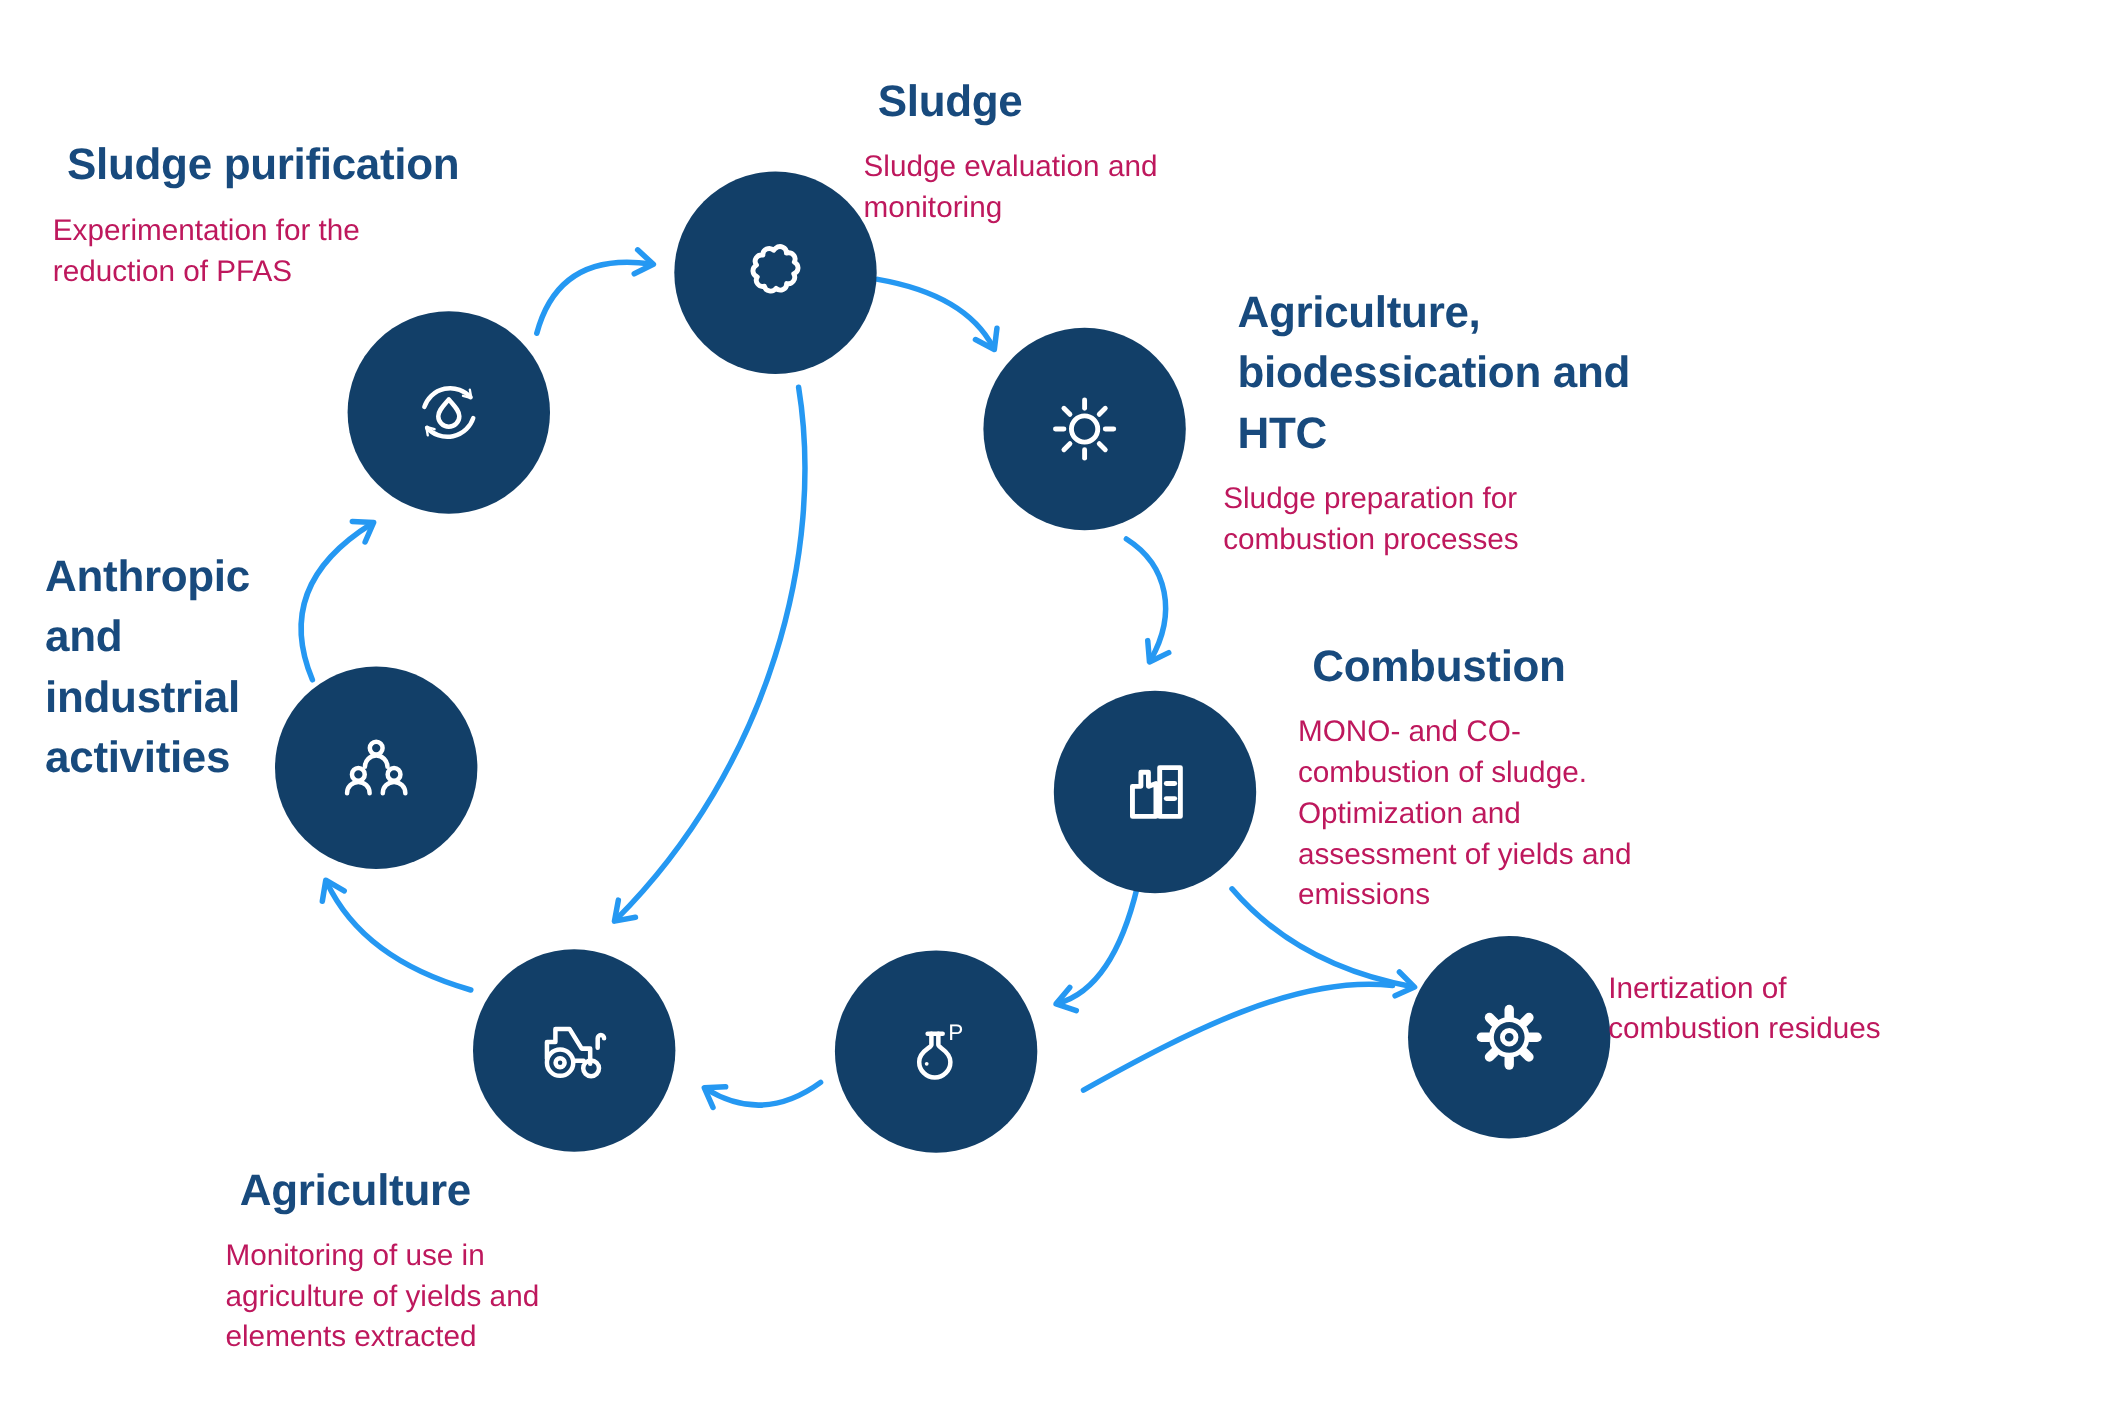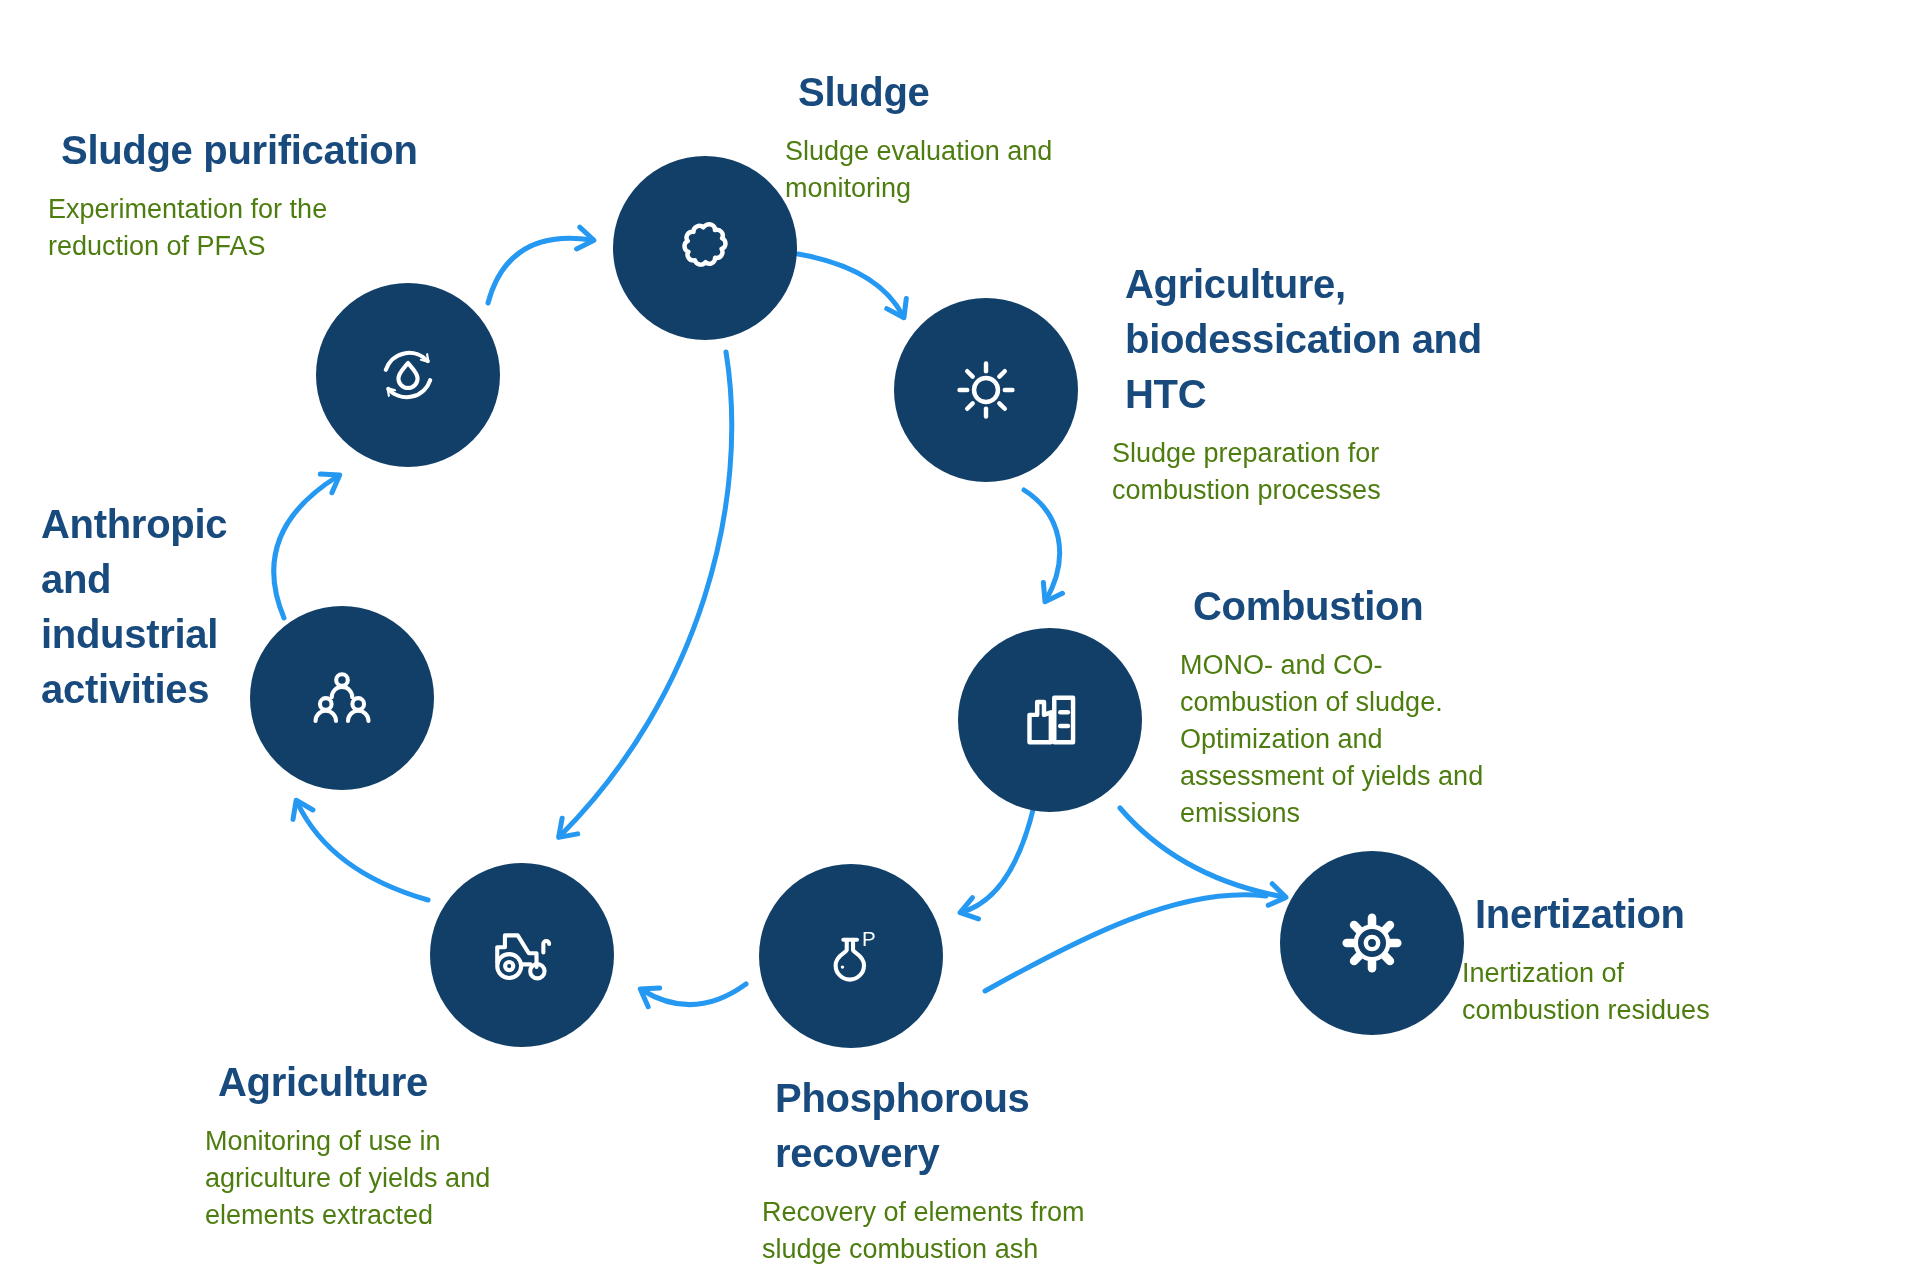--- a/index.html
+++ b/index.html
@@ -5,21 +5,21 @@
   html,body{margin:0;padding:0;background:#ffffff;}
   body{width:1920px;height:1280px;overflow:hidden;font-family:"Liberation Sans",sans-serif;}
   .canvas{position:relative;width:1920px;height:1280px;background:#ffffff;}
   .arrows{position:absolute;left:0;top:0;width:1920px;height:1280px;pointer-events:none;}
   .node-circle{position:absolute;width:184px;height:184px;border-radius:50%;background:#123F68;
     display:flex;align-items:center;justify-content:center;}
   .node-circle svg{display:block;}
   .textblock{position:absolute;}
   .textblock h3{margin:13px;font-size:40px;line-height:55px;font-weight:700;color:#184A7D;
     white-space:pre-line;letter-spacing:-0.3px;}
-  .textblock p{margin:6px 0 0 0;font-size:27px;line-height:37px;font-weight:400;color:#4d7c0f;
+  .textblock p{margin:6px 0 0 0;font-size:27px;line-height:37px;font-weight:400;color:#be185d;
     white-space:pre-line;}
   
   .c-sludge{left:613px;top:156px;}
   .c-dessication{left:894px;top:298px;}
   .c-combustion{left:958px;top:628px;}
   .c-inertization{left:1280px;top:851px;}
   .c-phosphorous{left:759px;top:864px;}
   .c-agriculture{left:430px;top:863px;}
   .c-anthropic{left:250px;top:606px;}
   .c-water{left:316px;top:283px;}
@@ -174,31 +174,24 @@
   <div class="textblock tb-combustion">
     <h3>Combustion</h3>
     <p>MONO- and CO-
 combustion of sludge.
 Optimization and
 assessment of yields and
 emissions</p>
   </div>
 
   <div class="textblock tb-inertization">
-    <h3>Inertization</h3>
     <p>Inertization of
 combustion residues</p>
   </div>
 
-  <div class="textblock tb-phosphorous">
-    <h3>Phosphorous
-recovery</h3>
-    <p>Recovery of elements from
-sludge combustion ash</p>
-  </div>
 
   <div class="textblock tb-agriculture">
     <h3>Agriculture</h3>
     <p>Monitoring of use in
 agriculture of yields and
 elements extracted</p>
   </div>
 
   <div class="textblock tb-anthropic">
     <h3>Anthropic

